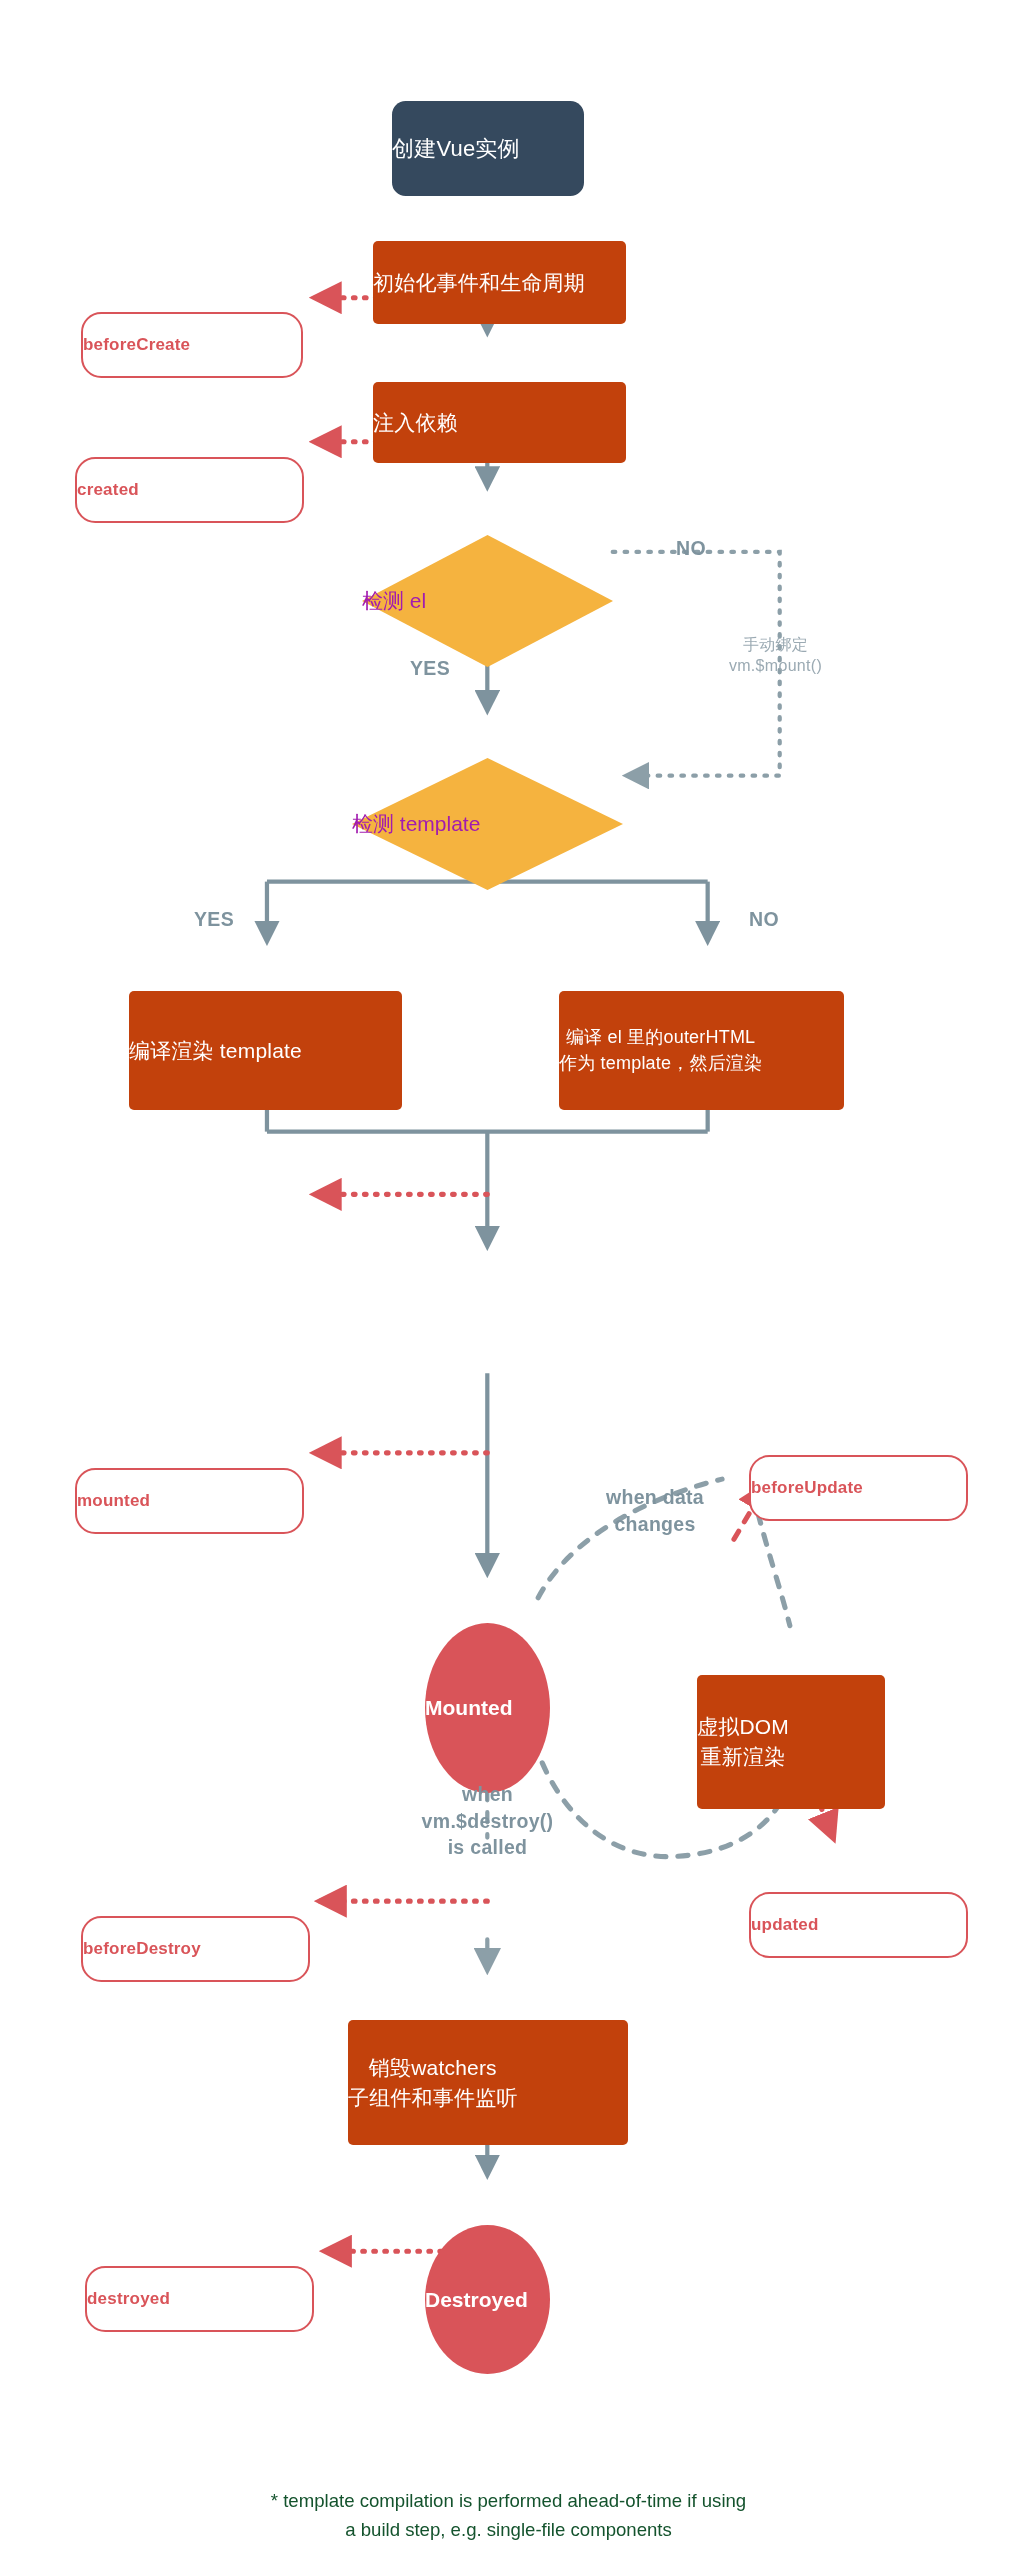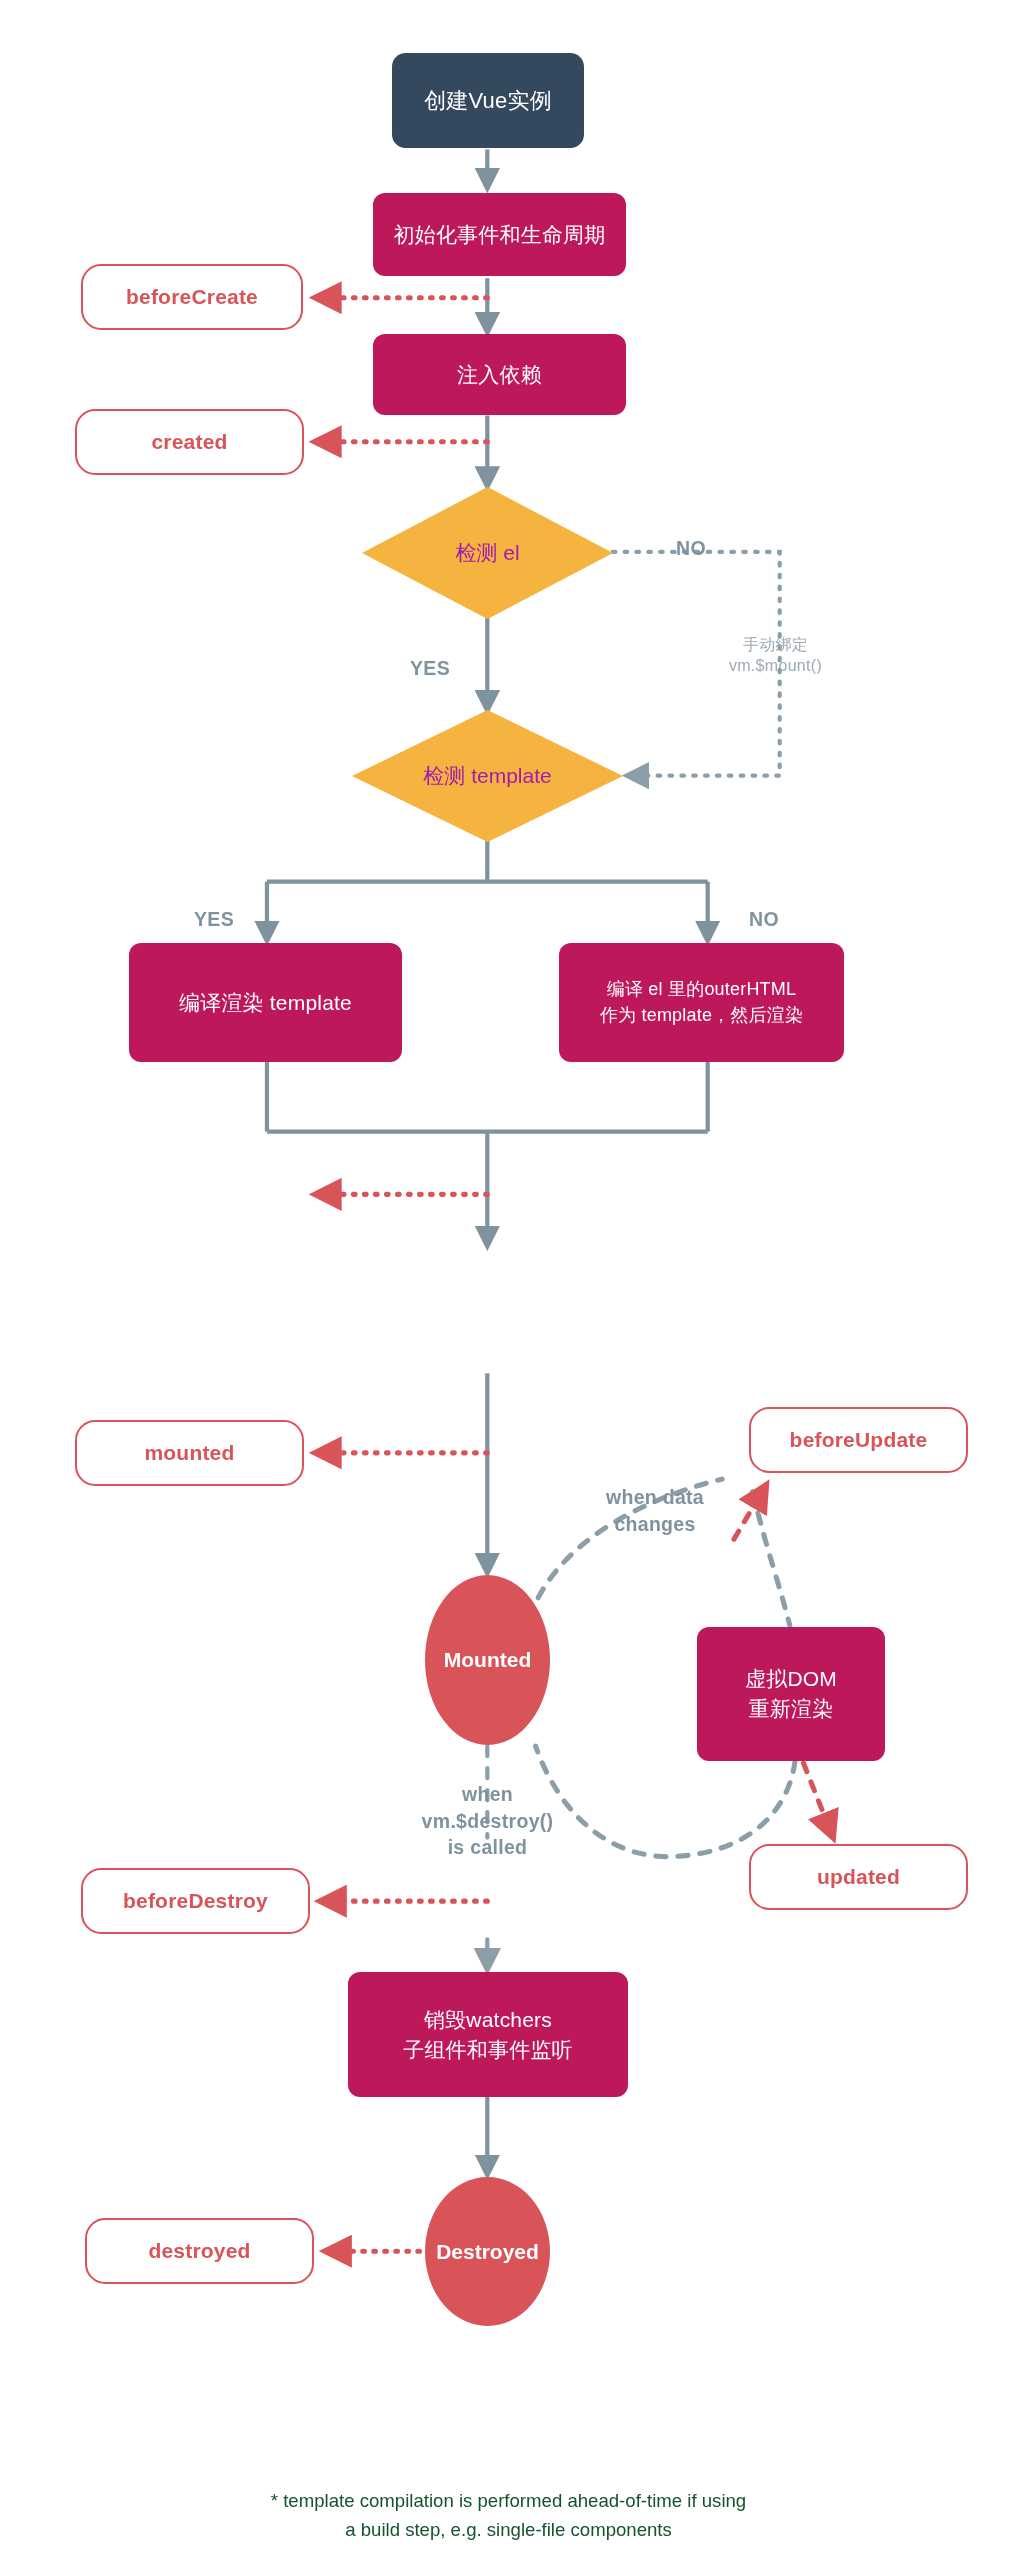--- a/index.html
+++ b/index.html
@@ -19,46 +19,47 @@
     position:absolute;
     left:0; top:0;
     width:1017px; height:2576px;
     pointer-events:none;
   }
   .node{
     position:absolute;
     box-sizing:border-box;
     display:flex;
     align-items:center;
-    justify-content:center;
+    justify-content:flex-start;
     text-align:center;
     z-index:5;
+    margin-top:48px;
   }
   
   .proc{
-    background:#be185d;
-    border-radius:12px;
+    background:#c2410c;
+    border-radius:5px;
     color:#ffffff;
     font-size:21px;
     line-height:1.42;
     font-weight:400;
     letter-spacing:0.2px;
   }
   .proc.head{
     background:#35495E;
     border-radius:13.6px;
     font-size:22px;
   }
   
   .hook{
     background:#ffffff;
     border:2.5px solid #D95459;
     border-radius:20.3px;
     color:#D95459;
-    font-size:21px;
+    font-size:17px;
     font-weight:bold;
     letter-spacing:0.2px;
   }
   
   .diamond{
     background:transparent;
   }
   .diamond .dshape{
     position:absolute;
     left:0; top:0;

